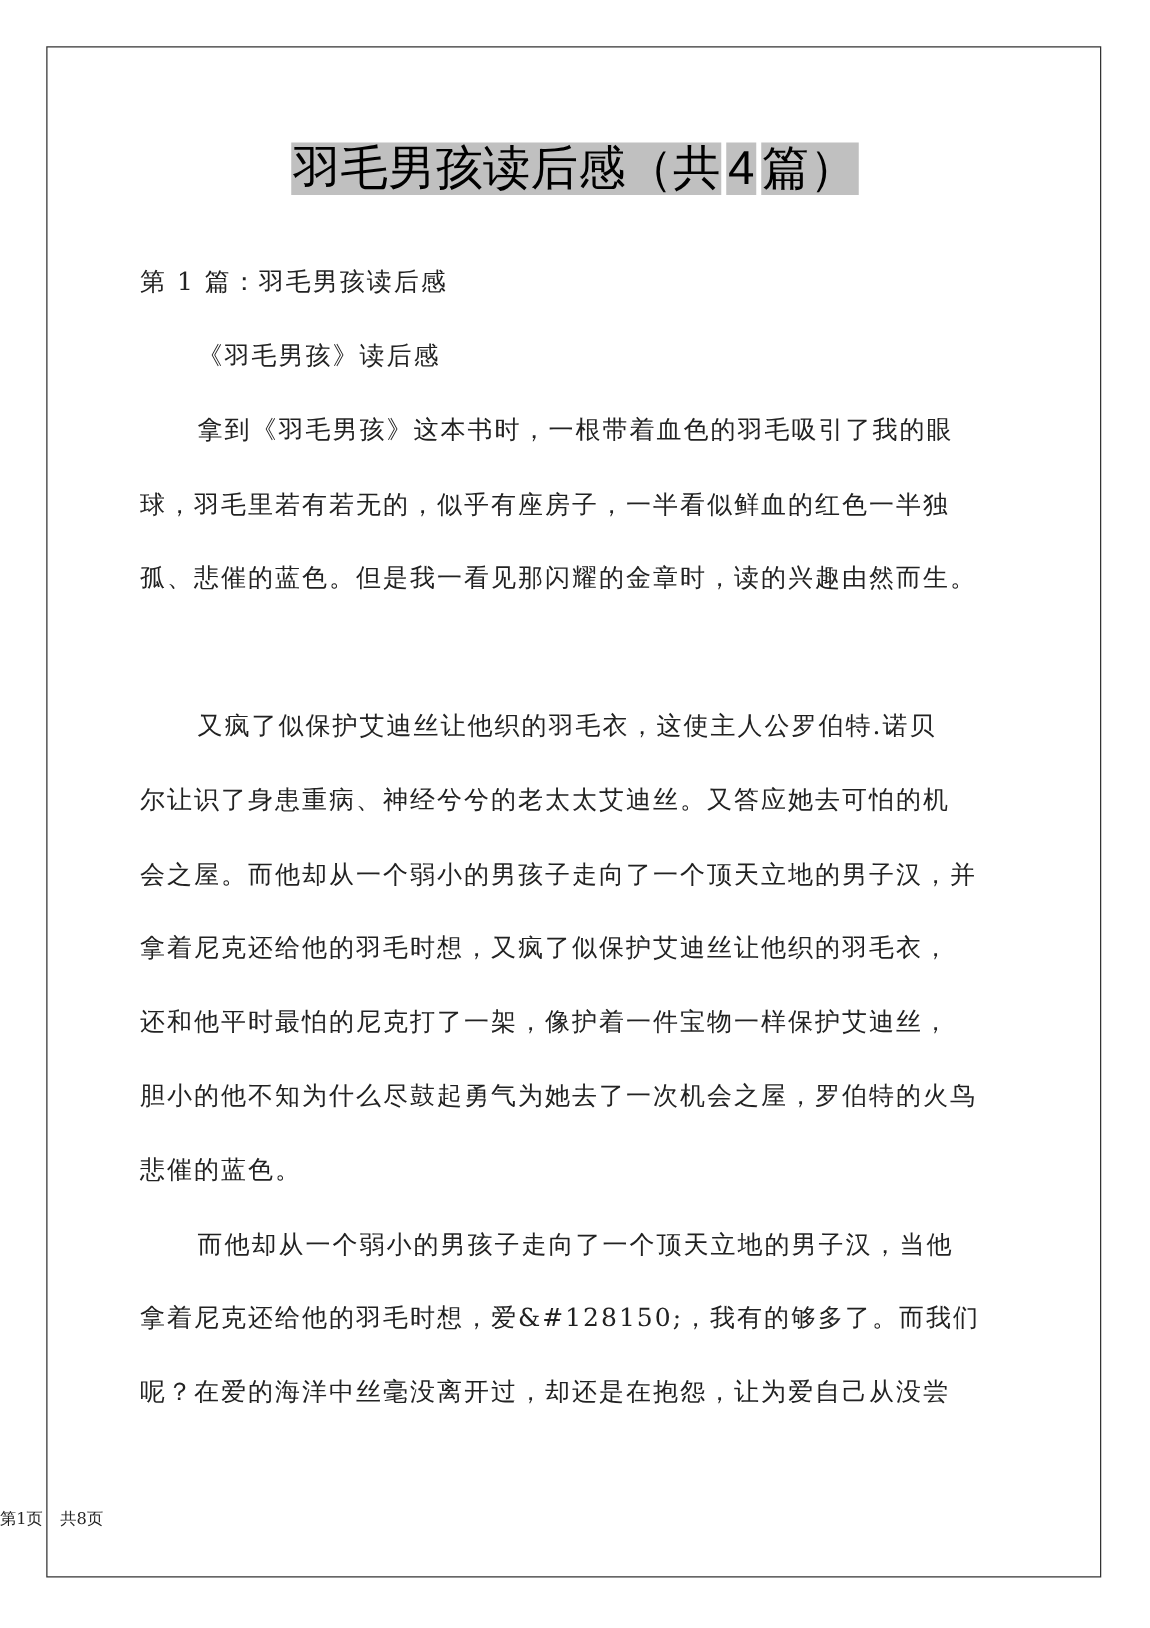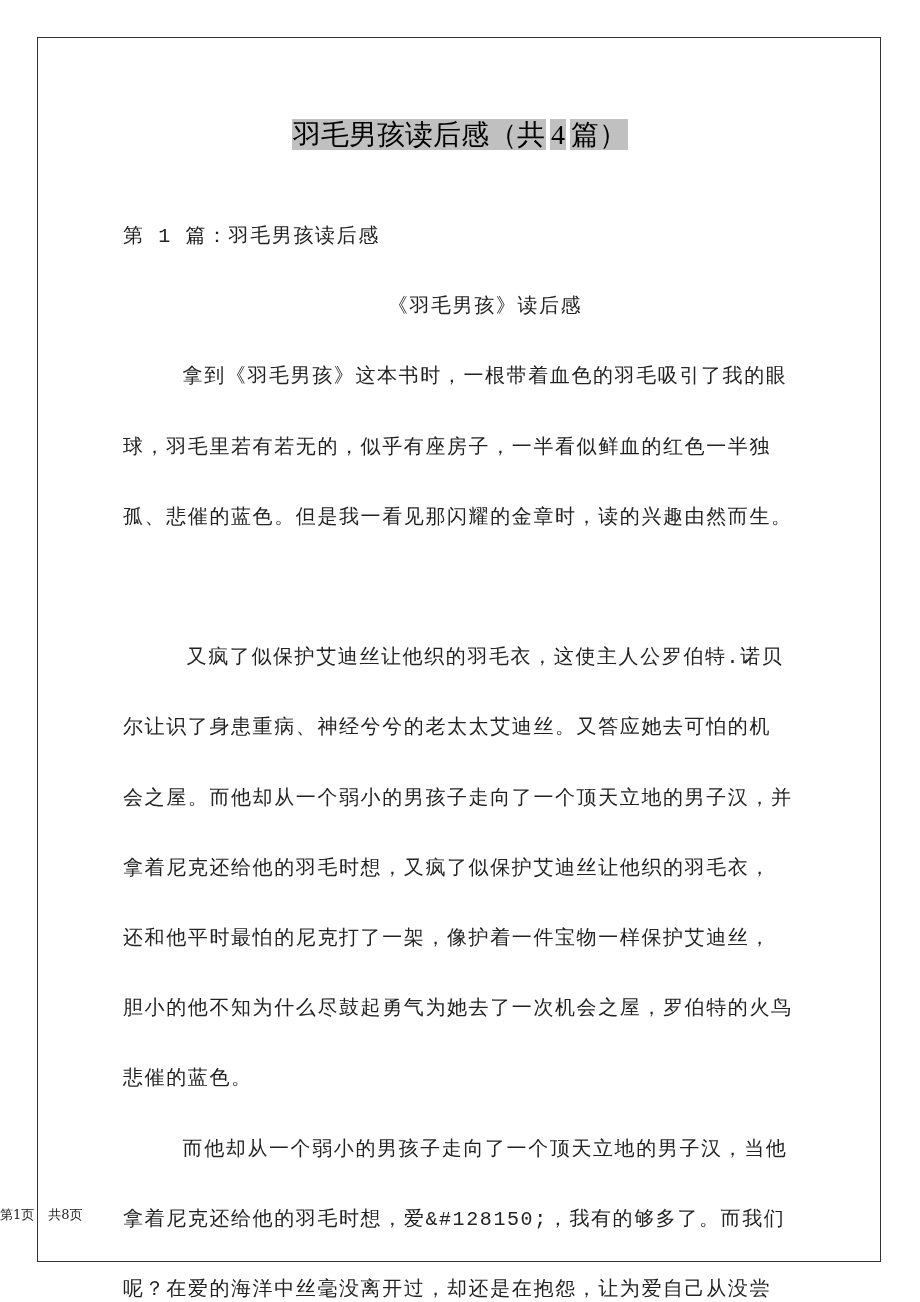--- a/index.html
+++ b/index.html
@@ -23,23 +23,23 @@
     height: 1225px;
     border: 1.5px solid #333333;
     box-sizing: border-box;
   }
   .doc-title {
     position: absolute;
     top: 112px;
     left: 0;
     width: 920px;
     text-align: center;
-    font-size: 28px;
+    font-size: 38px;
     line-height: 46px;
-    font-family: Liberation Serif, serif;
+    font-family: Liberation Sans, sans-serif;
     color: #000;
     white-space: nowrap;
   }
   .doc-title .hl {
     background: #c0c0c0;
     padding: 0 1px;
   }
   .doc-title .gap {
     display: inline-block;
     width: 4px;
@@ -48,25 +48,24 @@
     position: absolute;
     left: 112px;
     top: 196px;
     width: 700px;
     font-size: 20px;
     line-height: 59.2px;
     letter-spacing: 1.6px;
     color: #222;
   }
   .body-text p {
-    margin: 11px;
+    margin: 0;
     white-space: nowrap;
-    font-family: Liberation Mono, monospace;
   }
-  .indent { padding-left: 46px; text-align: center; }
+  .indent { padding-left: 46px; }
   .blank { height: 59.2px; }
   .footer {
     position: absolute;
     top: 1206px;
     left: 0;
     width: 920px;
     text-align: left;
     font-size: 13px;
     color: #222;
     font-family: "DejaVu Serif", "Liberation Serif", serif;

